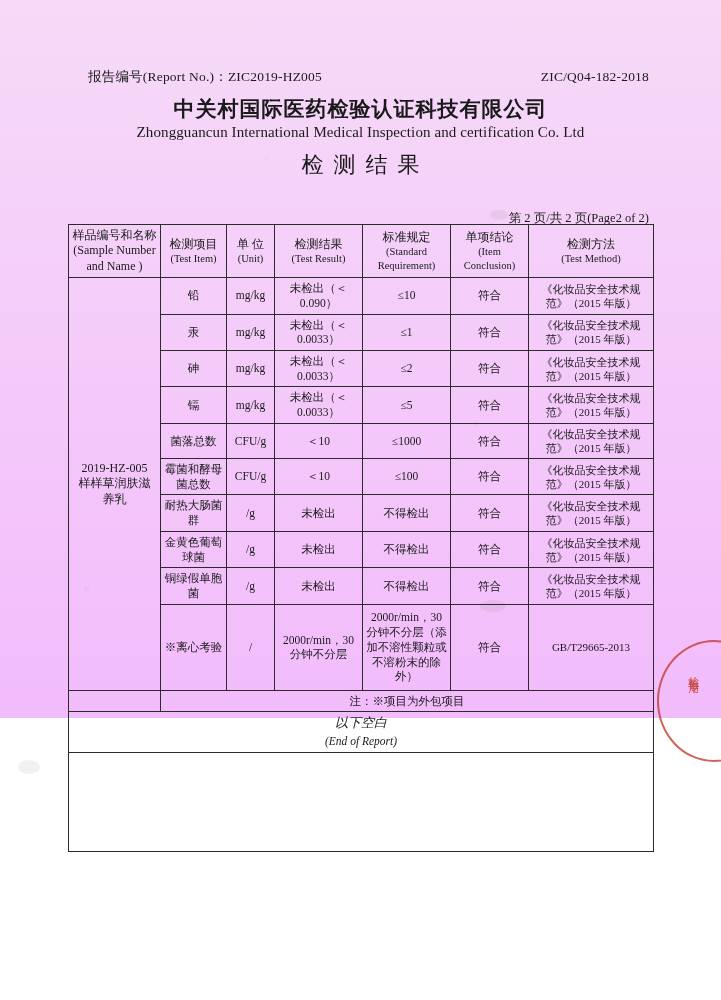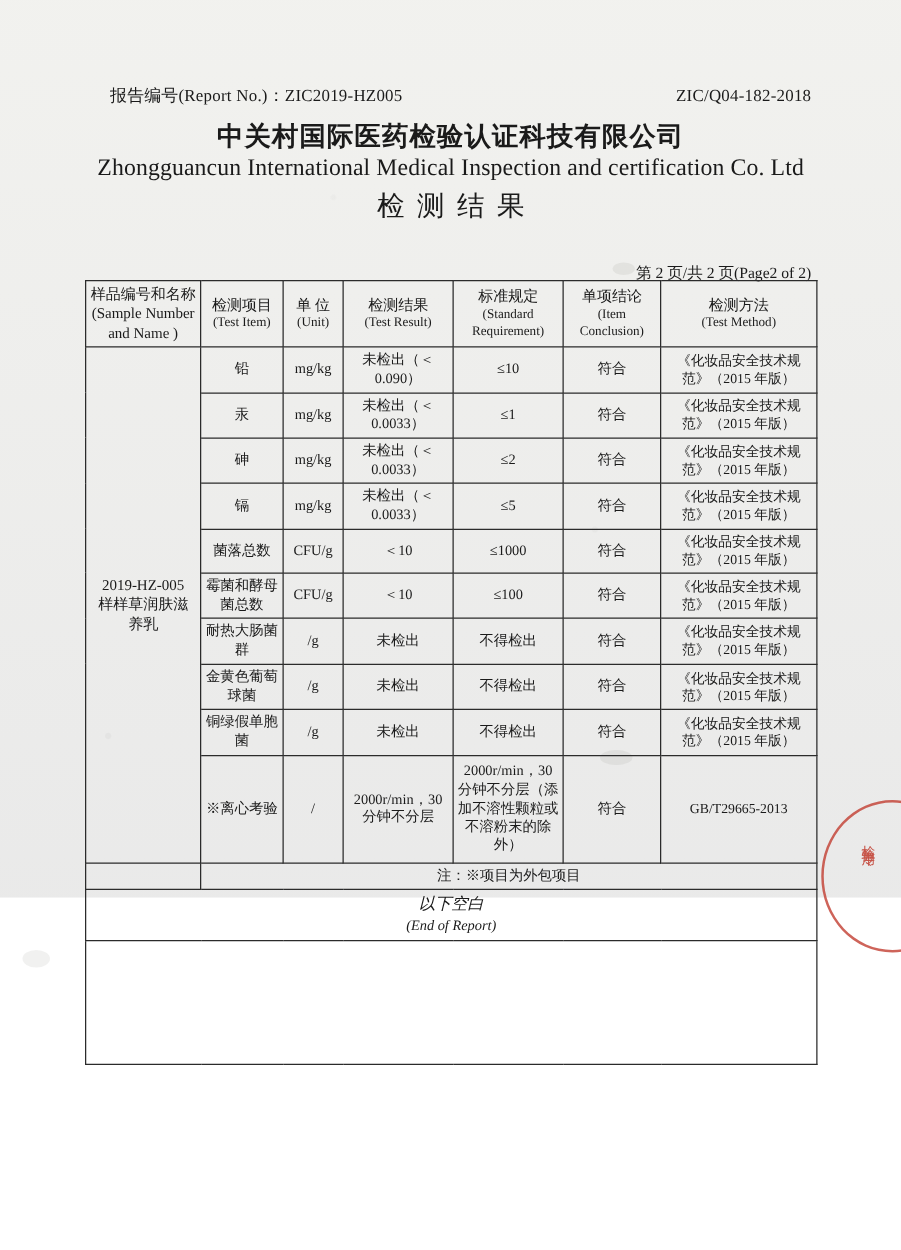--- a/index.html
+++ b/index.html
@@ -14,21 +14,21 @@
     font-family: "Liberation Serif", serif;
     color: #1a1a1a;
     overflow: hidden;
   }
   .page {
     position: relative;
     width: 721px;
     height: 718px;
     box-sizing: border-box;
     padding: 0;
-    background: #e5e5e5;
+    background: #f0abfc;
   }
   
   .page::before {
     content: "";
     position: absolute;
     inset: 0;
     background:
       radial-gradient(circle at 12% 82%, rgba(0,0,0,0.030) 0 2px, rgba(0,0,0,0) 3px),
       radial-gradient(circle at 66% 59%, rgba(0,0,0,0.022) 0 2px, rgba(0,0,0,0) 3px),
       radial-gradient(circle at 37% 22%, rgba(0,0,0,0.02) 0 1.5px, rgba(0,0,0,0) 3px),
@@ -58,21 +58,21 @@
     font-size: 21px;
     font-weight: 600;
     letter-spacing: 1px;
   }
   .title-en {
     position: absolute;
     top: 124px;
     left: 0;
     width: 721px;
     text-align: center;
-    font-size: 19px;
+    font-size: 15px;
     letter-spacing: 0.1px;
   }
   .subtitle-cn {
     position: absolute;
     top: 150px;
     left: 0;
     width: 721px;
     text-align: center;
     font-size: 22px;
     letter-spacing: 10px;

